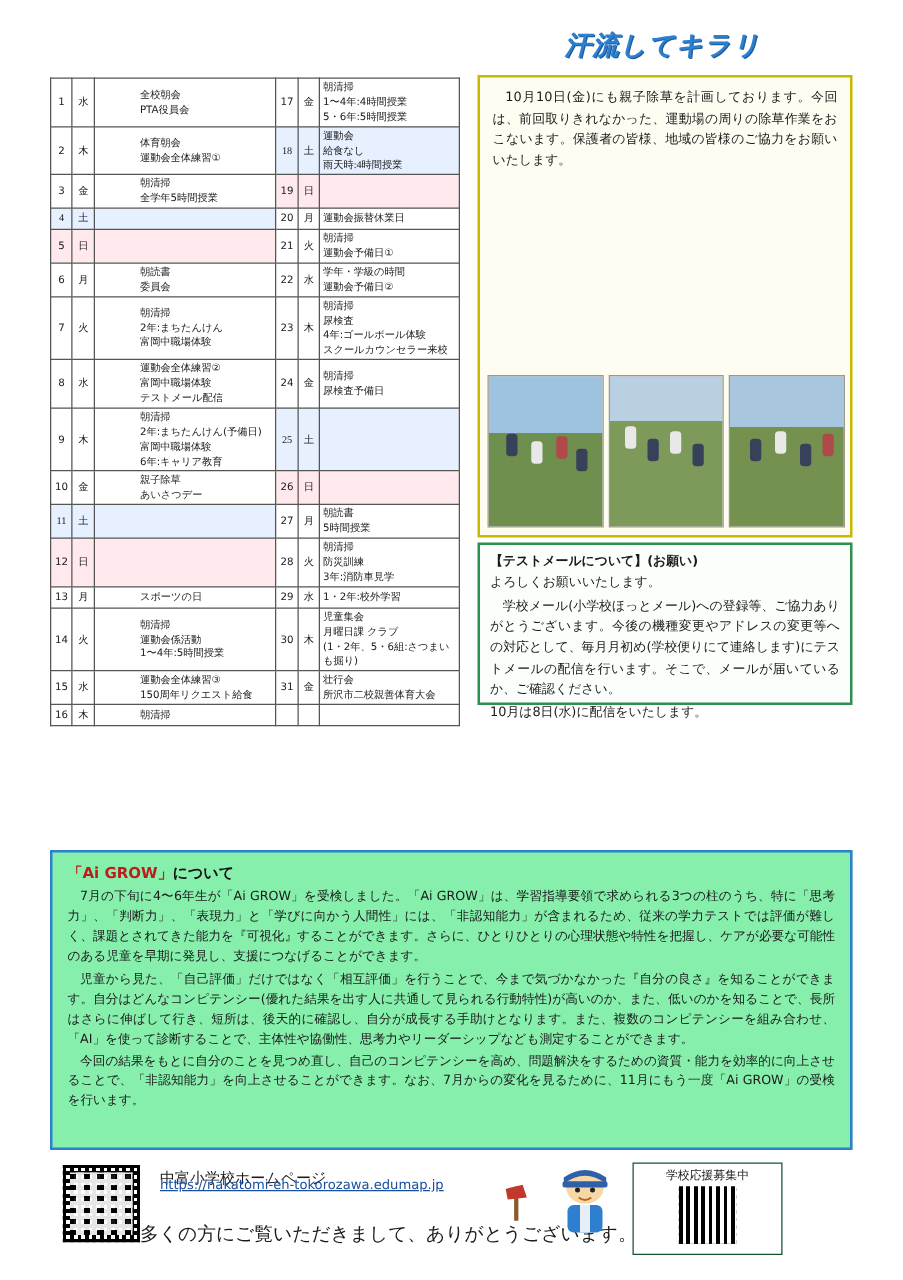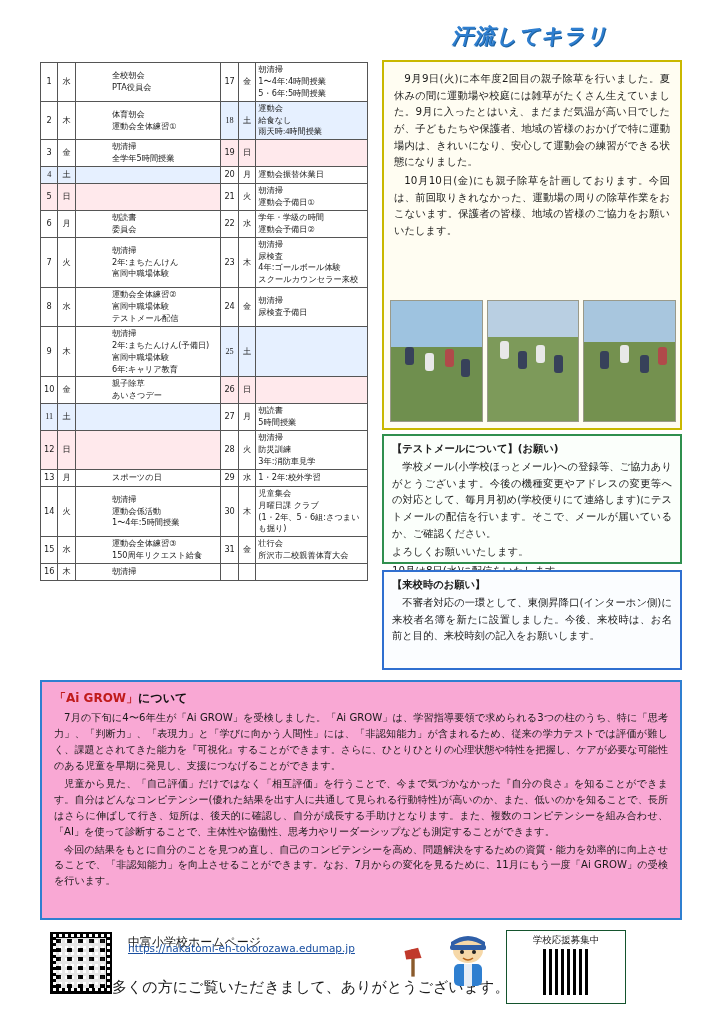--- a/index.html
+++ b/index.html
@@ -99,21 +99,21 @@
     border:2px solid #2f6fd0;
     background:#fbfdff;
     box-sizing:border-box;
     padding:6px 8px;
   }
 
   
   .box-big{
     position:absolute;left:40px;top:680px;width:642px;height:240px;
     border:2px solid #2f7fd0;
-    background:#f9a8d4;
+    background:#86efac;
     box-sizing:border-box;
     padding:8px 12px;
   }
   .box-big .bt{
     font-family:"DejaVu Sans", sans-serif;
     font-size:12px;font-weight:bold;color:#c01b1b;
     margin-bottom:3px;
   }
   .box-big .bt .blk{color:#111;}
   .box-big .jtext{font-size:10.1px;line-height:1.58;}
@@ -303,21 +303,20 @@
           <td class="ev ">朝清掃</td>
           <td class="d"></td>
           <td class="w"></td>
           <td class="ev2"></td>
         </tr>
       </tbody>
   </table>
 
   <div class="box-yellow">
     <div class="jtext">
-      <p>9月9日(火)に本年度2回目の親子除草を行いました。夏休みの間に運動場や校庭には雑草がたくさん生えていました。9月に入ったとはいえ、まだまだ気温が高い日でしたが、子どもたちや保護者、地域の皆様のおかげで特に運動場内は、きれいになり、安心して運動会の練習ができる状態になりました。</p>
       <p>10月10日(金)にも親子除草を計画しております。今回は、前回取りきれなかった、運動場の周りの除草作業をおこないます。保護者の皆様、地域の皆様のご協力をお願いいたします。</p>
     </div>
   </div>
 
   <div class="photos">
     <div class="ph ph1">
       <span class="fig" style="left:14px;top:46px;"></span>
       <span class="fig w" style="left:34px;top:52px;"></span>
       <span class="fig r" style="left:54px;top:48px;"></span>
       <span class="fig" style="left:70px;top:58px;"></span>
@@ -332,32 +331,26 @@
       <span class="fig" style="left:16px;top:50px;"></span>
       <span class="fig w" style="left:36px;top:44px;"></span>
       <span class="fig" style="left:56px;top:54px;"></span>
       <span class="fig r" style="left:74px;top:46px;"></span>
     </div>
   </div>
 
   <div class="box-green">
     <div class="ttl">【テストメールについて】(お願い)</div>
     <div class="jtext">
+      <p style="text-indent:0">よろしくお願いいたします。</p>
       <p>学校メール(小学校ほっとメール)への登録等、ご協力ありがとうございます。今後の機種変更やアドレスの変更等への対応として、毎月月初め(学校便りにて連絡します)にテストメールの配信を行います。そこで、メールが届いているか、ご確認ください。</p>
-      <p style="text-indent:0">よろしくお願いいたします。</p>
       <p style="text-indent:0">10月は8日(水)に配信をいたします。</p>
     </div>
   </div>
 
-  <div class="box-blue">
-    <div class="ttl">【来校時のお願い】</div>
-    <div class="jtext">
-      <p>不審者対応の一環として、東側昇降口(インターホン側)に来校者名簿を新たに設置しました。今後、来校時は、お名前と目的、来校時刻の記入をお願いします。</p>
-    </div>
-  </div>
 
   <div class="box-big">
     <div class="bt">
       <span>「Ai GROW」</span><span class="blk">について</span>
     </div>
     <div class="jtext">
       <p>7月の下旬に4〜6年生が「Ai GROW」を受検しました。「Ai GROW」は、学習指導要領で求められる3つの柱のうち、特に「思考力」、「判断力」、「表現力」と「学びに向かう人間性」には、「非認知能力」が含まれるため、従来の学力テストでは評価が難しく、課題とされてきた能力を『可視化』することができます。さらに、ひとりひとりの心理状態や特性を把握し、ケアが必要な可能性のある児童を早期に発見し、支援につなげることができます。</p>
       <p>児童から見た、「自己評価」だけではなく「相互評価」を行うことで、今まで気づかなかった『自分の良さ』を知ることができます。自分はどんなコンピテンシー(優れた結果を出す人に共通して見られる行動特性)が高いのか、また、低いのかを知ることで、長所はさらに伸ばして行き、短所は、後天的に確認し、自分が成長する手助けとなります。また、複数のコンピテンシーを組み合わせ、「AI」を使って診断することで、主体性や協働性、思考力やリーダーシップなども測定することができます。</p>
       <p>今回の結果をもとに自分のことを見つめ直し、自己のコンピテンシーを高め、問題解決をするための資質・能力を効率的に向上させることで、「非認知能力」を向上させることができます。なお、7月からの変化を見るために、11月にもう一度「Ai GROW」の受検を行います。</p>
     </div>

